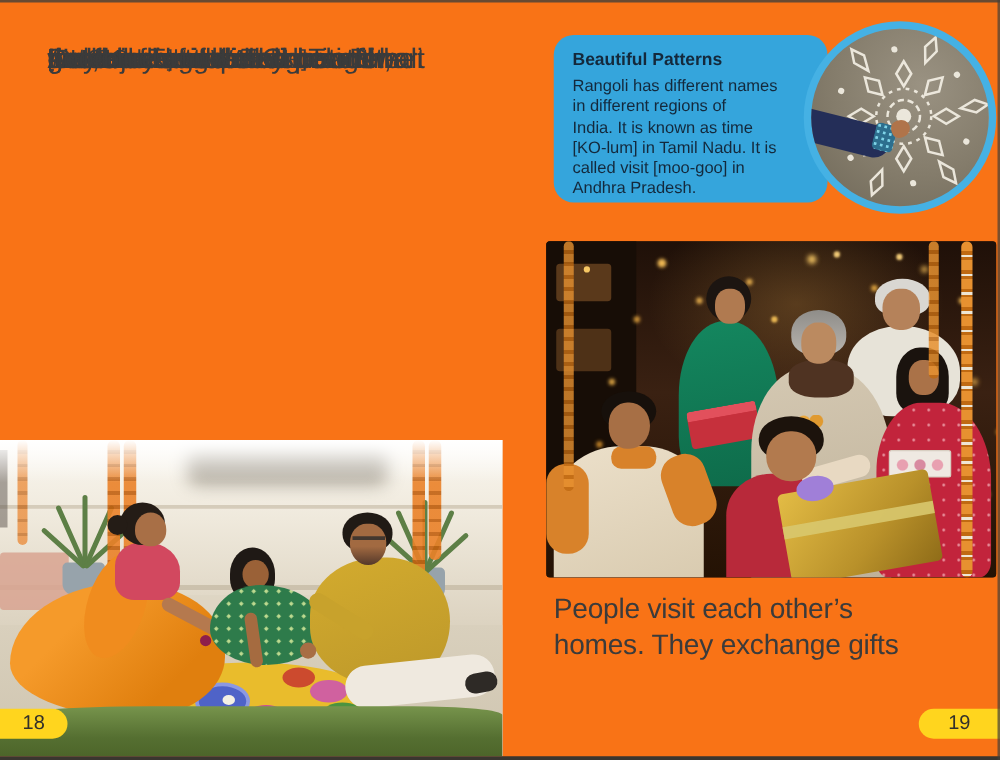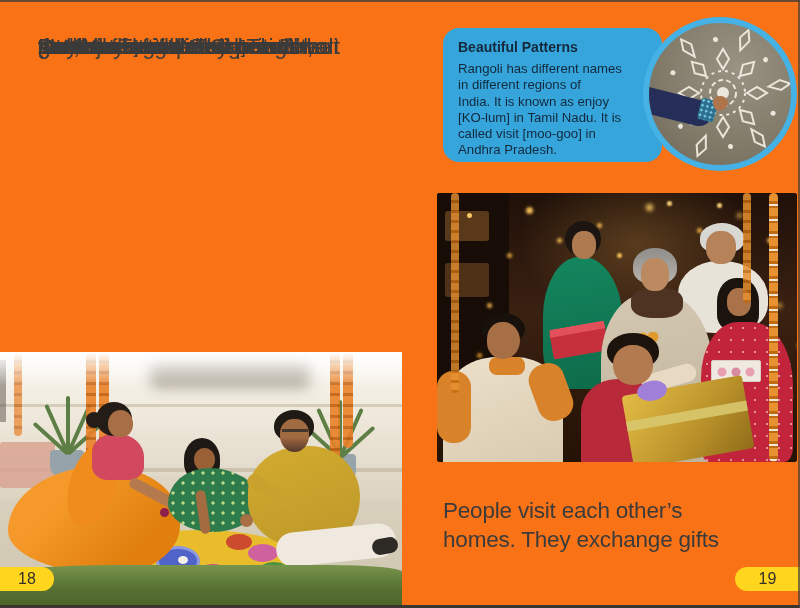--- a/index.html
+++ b/index.html
@@ -4,21 +4,21 @@
 <style>
   html,body{margin:0;padding:0;}
   body{width:800px;height:608px;background:#ffffff;font-family:"Liberation Sans",sans-serif;overflow:hidden;}
   .canvas{position:absolute;left:0;top:0;width:800px;height:608px;background:#f97316;overflow:hidden;}
   .canvas *{position:absolute;box-sizing:border-box;}
 
   
   .para{left:38px;top:33px;color:var(--body-text,#3b3b3b);}
   .para .line{position:relative;white-space:nowrap;font-size:22.5px;line-height:28.8px;letter-spacing:-0.2px;}
   .para .pron{font-size:18.5px;}
-  .caption{left:443px;top:496px;color:var(--body-text,#3b3b3b);}
+  .caption{left:443px;top:472px;color:var(--body-text,#3b3b3b);}
   .caption .line{position:relative;white-space:nowrap;font-size:22.5px;line-height:29px;letter-spacing:-0.2px;}
 
   
   .factbox{left:443px;top:28px;width:219px;height:134px;background:var(--accent-blue,#35a5dc);border-radius:16px;color:var(--factbox-text,#14293c);}
   .fact-title{left:15px;top:11px;font-size:14px;font-weight:bold;letter-spacing:0;}
   .fact-body{left:15px;top:33px;font-size:13.2px;}
   .fact-body .line{position:relative;white-space:nowrap;line-height:16.3px;}
 
   
   .circle{left:643px;top:17px;width:154px;height:154px;border:6px solid var(--circle-border-blue,#45b1e4);border-radius:50%;
@@ -279,21 +279,21 @@
     <div class="lp-fade"></div>
   </div>
 
   <div class="pill pill-18"><span>18</span></div>
 
   <div class="factbox">
     <div class="fact-title">Beautiful Patterns</div>
     <div class="fact-body">
         <div class="line">Rangoli has different names</div>
         <div class="line">in different regions of</div>
-        <div class="line">India. It is known as enjoy</div>
+        <div class="line">India. It is known as time</div>
         <div class="line">[KO-lum] in Tamil Nadu. It is</div>
         <div class="line">called visit [moo-goo] in</div>
         <div class="line">Andhra Pradesh.</div>
       </div>
   </div>
 
   <div class="circle">
     <svg class="mandala" viewBox="0 0 142 142">
       <g transform="translate(74,70)" fill="none" stroke="#f3efe4" stroke-width="2" opacity="0.92">
         <circle r="6" fill="#f3efe4" stroke="none"></circle>

